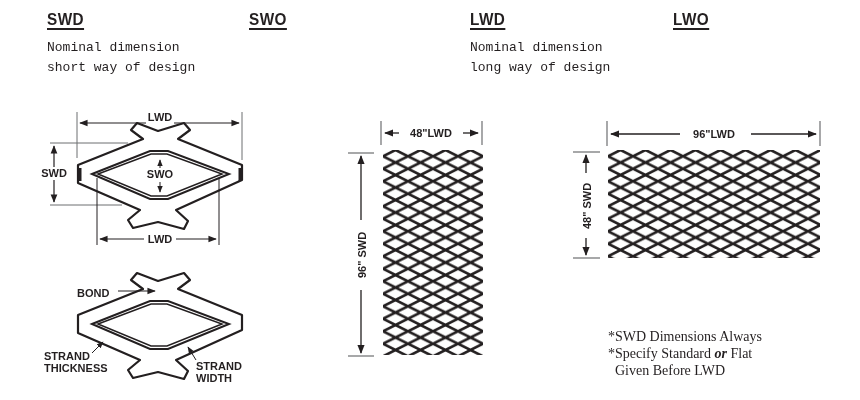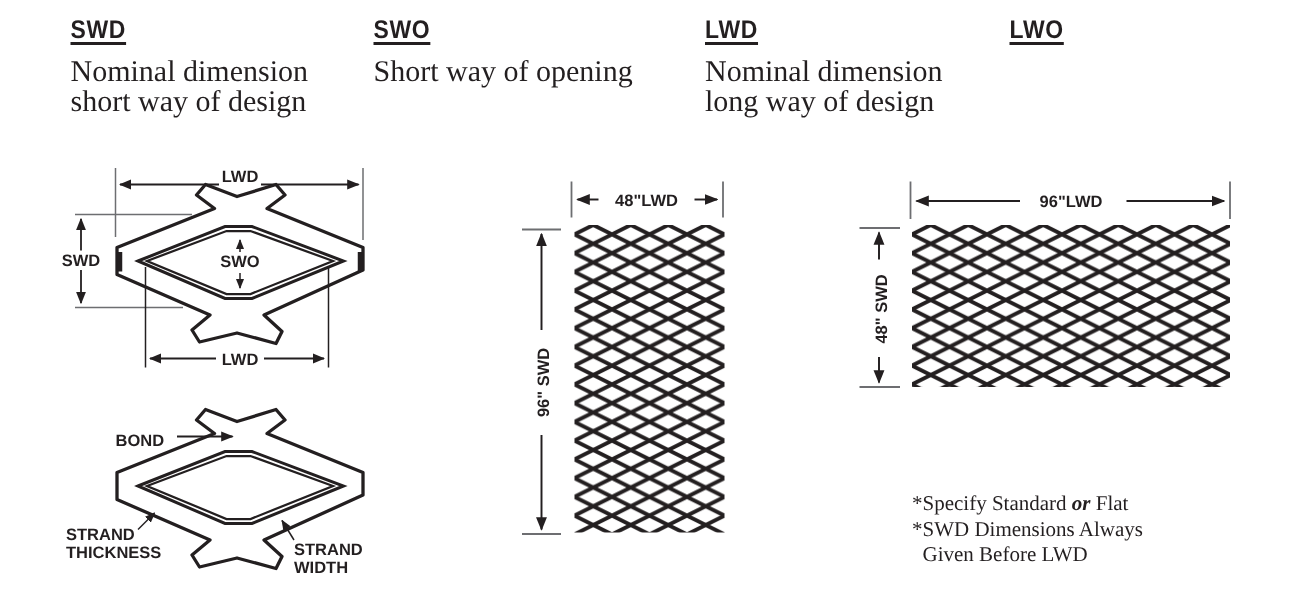--- a/index.html
+++ b/index.html
@@ -4,40 +4,39 @@
 <style>
   html, body { margin: 0; padding: 0; background: #ffffff; }
   body { width: 860px; height: 400px; position: relative; overflow: hidden; }
   .def { position: absolute; top: 10px; }
   .def-term {
     font-family: "Liberation Sans", sans-serif; font-weight: bold; font-size: 17px;
     color: #231f20; text-decoration: underline; text-decoration-thickness: 2px;
     text-underline-offset: 3px; letter-spacing: 0.5px; display: block; transform: scaleX(0.9); transform-origin: left;
   }
   .def-desc {
-    font-family: Liberation Serif, serif; font-size: 20px; color: #231f20;
+    font-family: Liberation Mono, monospace; font-size: 13px; color: #231f20;
     line-height: 20px; margin-top: 8px; white-space: pre-line; display: block;
   }
   svg { position: absolute; left: 0; top: 0; }
   .lbl { font-family: "Liberation Sans", sans-serif; font-weight: bold; font-size: 11px; fill: #231f20; }
   .notes { position: absolute; left: 608px; top: 328px; font-family: "Liberation Serif", serif; font-size: 14px; color: #231f20; line-height: 17px; }
   .note { display: block; }
   .note-cont { display: block; padding-left: 7px; }
 </style>
 </head>
 <body>
 
 <div class="def" style="left:47px">
   <span class="def-term">SWD</span>
   <span class="def-desc">Nominal dimension
 short way of design</span>
 </div>
 <div class="def" style="left:249px">
   <span class="def-term">SWO</span>
-  <span class="def-desc">Short way of opening</span>
 </div>
 <div class="def" style="left:470px">
   <span class="def-term">LWD</span>
   <span class="def-desc">Nominal dimension
 long way of design</span>
 </div>
 <div class="def" style="left:673px">
   <span class="def-term">LWO</span>
 </div>
 
@@ -128,16 +127,16 @@
     <line x1="573" y1="258" x2="600" y2="258" stroke="#6d6e71" stroke-width="1.2"></line>
     <line x1="586" y1="155" x2="586" y2="173" stroke="#231f20" stroke-width="1.3" marker-start="url(#ah)"></line>
     <text class="lbl" transform="translate(591,206) rotate(-90)" text-anchor="middle">48" SWD</text>
     <line x1="586" y1="238" x2="586" y2="255" stroke="#231f20" stroke-width="1.3" marker-end="url(#ah)"></line>
 
     <rect x="608" y="150" width="212" height="108" fill="url(#mesh-h)"></rect>
   </g>
 </svg>
 
 <div class="notes">
+  <span class="note">*SWD Dimensions Always</span>
   <span class="note"><span>*Specify Standard </span><b><i>or</i></b><span> Flat</span></span>
-  <span class="note">*SWD Dimensions Always</span>
   <span class="note-cont">Given Before LWD</span>
 </div>
 
 </body></html>

